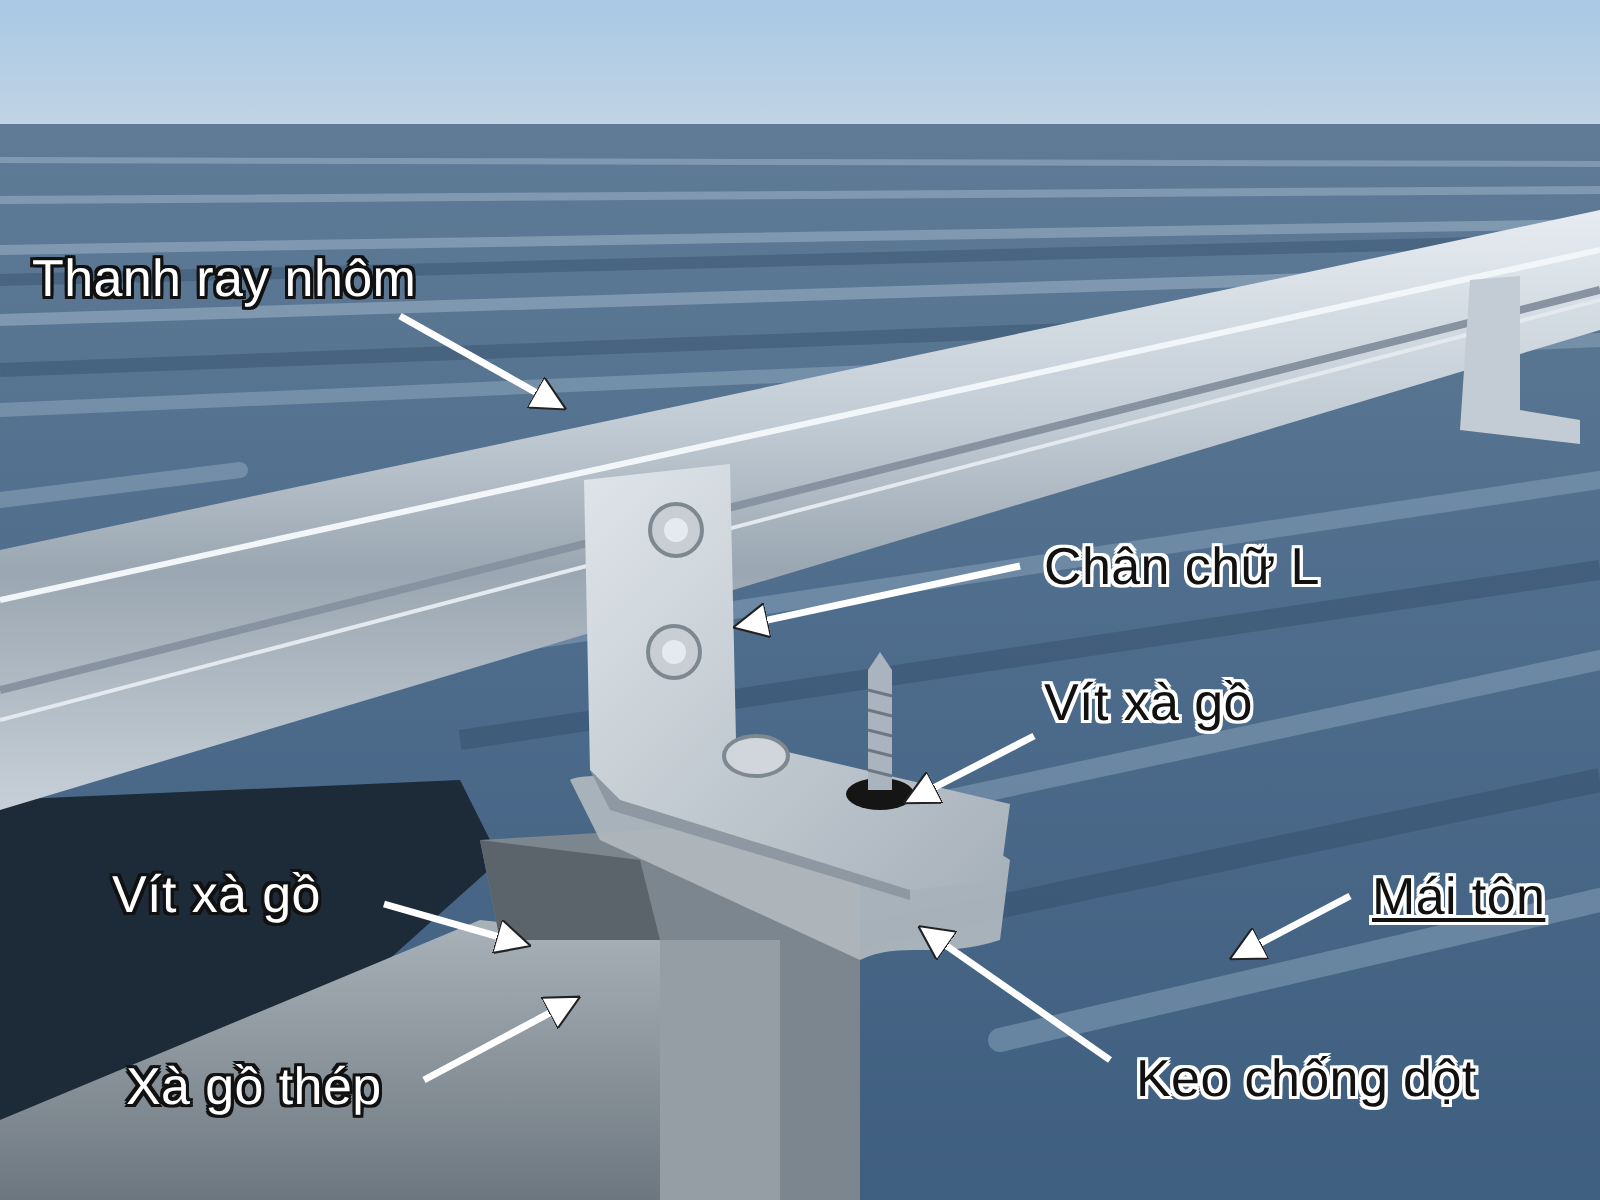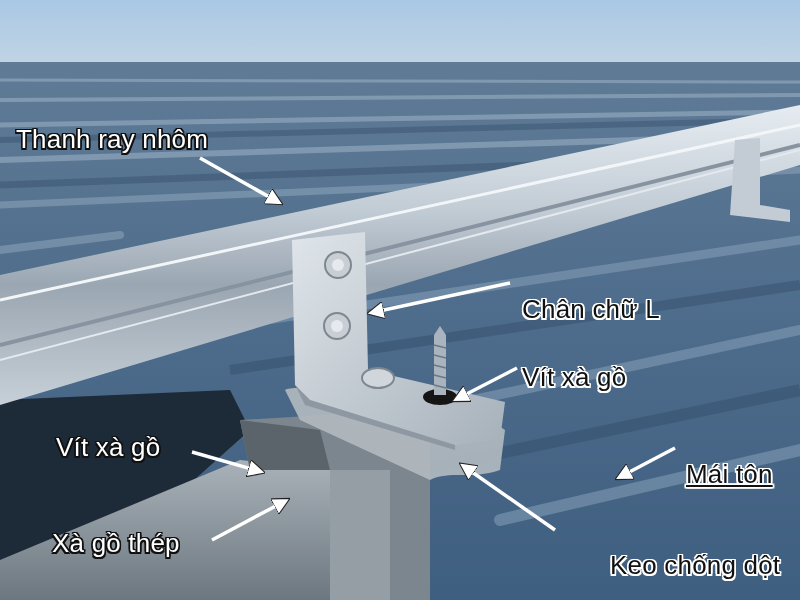--- a/index.html
+++ b/index.html
@@ -14,21 +14,20 @@
     -webkit-text-stroke: 0;
     text-shadow:
       -1.5px -1.5px 0 #111, 1.5px -1.5px 0 #111, -1.5px 1.5px 0 #111, 1.5px 1.5px 0 #111,
       0 -1.5px 0 #111, 0 1.5px 0 #111, -1.5px 0 0 #111, 1.5px 0 0 #111;
   }
   .label.dark {
     color: #111111;
     text-shadow:
       -1.5px -1.5px 0 #fff, 1.5px -1.5px 0 #fff, -1.5px 1.5px 0 #fff, 1.5px 1.5px 0 #fff,
       0 -1.5px 0 #fff, 0 1.5px 0 #fff, -1.5px 0 0 #fff, 1.5px 0 0 #fff;
-    margin-top: 26px;
   }
 </style>
 </head>
 <body>
 
 <svg class="scene" viewBox="0 0 800 600" xmlns="http://www.w3.org/2000/svg">
   <defs>
     <linearGradient id="sky" x1="0" y1="0" x2="0" y2="1">
       <stop offset="0" stop-color="#a9c8e4"></stop>
       <stop offset="1" stop-color="#c3d5e4"></stop>
@@ -118,14 +117,14 @@
     <line x1="675" y1="448" x2="618" y2="478" marker-end="url(#arrow)"></line>
     <line x1="555" y1="530" x2="462" y2="465" marker-end="url(#arrow)"></line>
   </g>
 </svg>
 
 <div class="label" style="left:16px;top:124px;">Thanh ray nhôm</div>
 <div class="label dark" style="left:522px;top:268px;">Chân chữ L</div>
 <div class="label dark" style="left:522px;top:336px;">Vít xà gồ</div>
 <div class="label" style="left:56px;top:432px;">Vít xà gồ</div>
 <div class="label dark" style="left:686px;top:433px;text-decoration:underline;">Mái tôn</div>
-<div class="label" style="left:52px;top:528px;text-align:right;">Xà gồ thép</div>
-<div class="label dark" style="left:582px;top:524px;padding-left:28px;">Keo chống dột</div>
+<div class="label" style="left:63px;top:528px;text-align:right;">Xà gồ thép</div>
+<div class="label dark" style="left:540px;top:524px;padding-left:28px;">Keo chống dột</div>
 
 </body></html>

